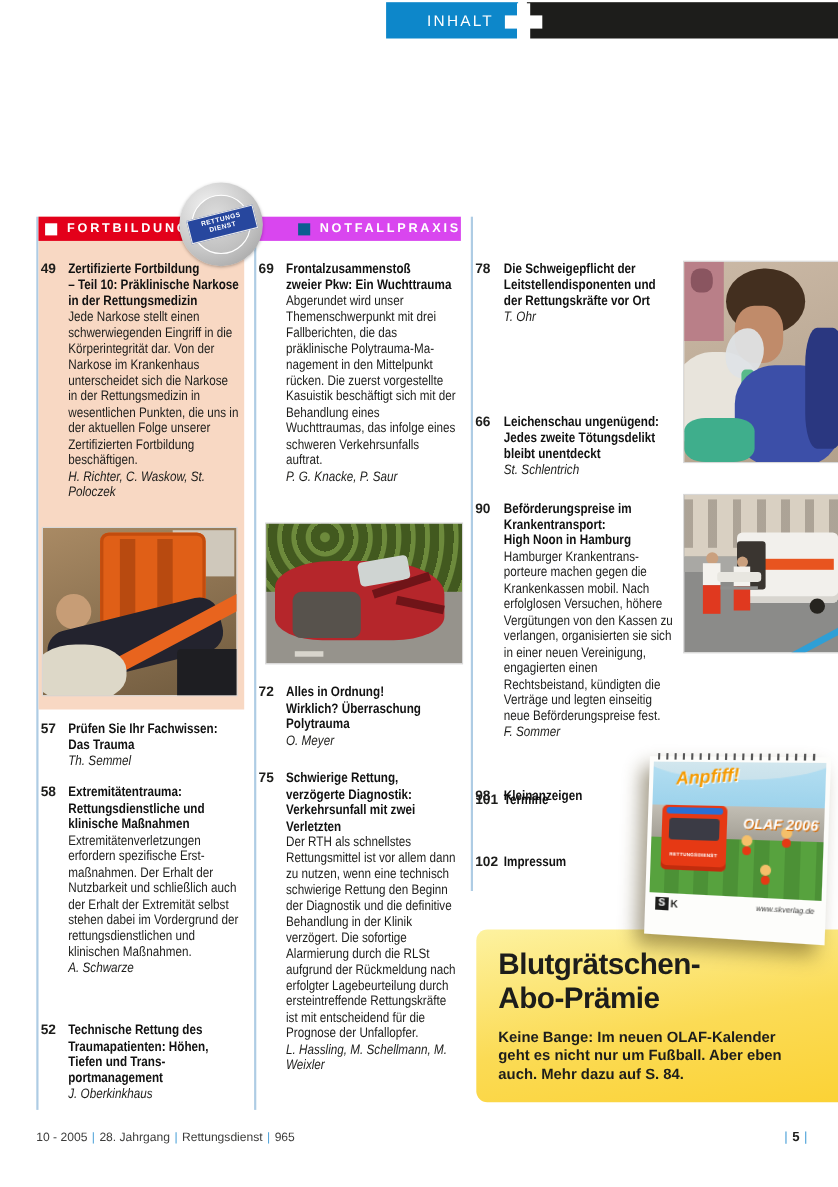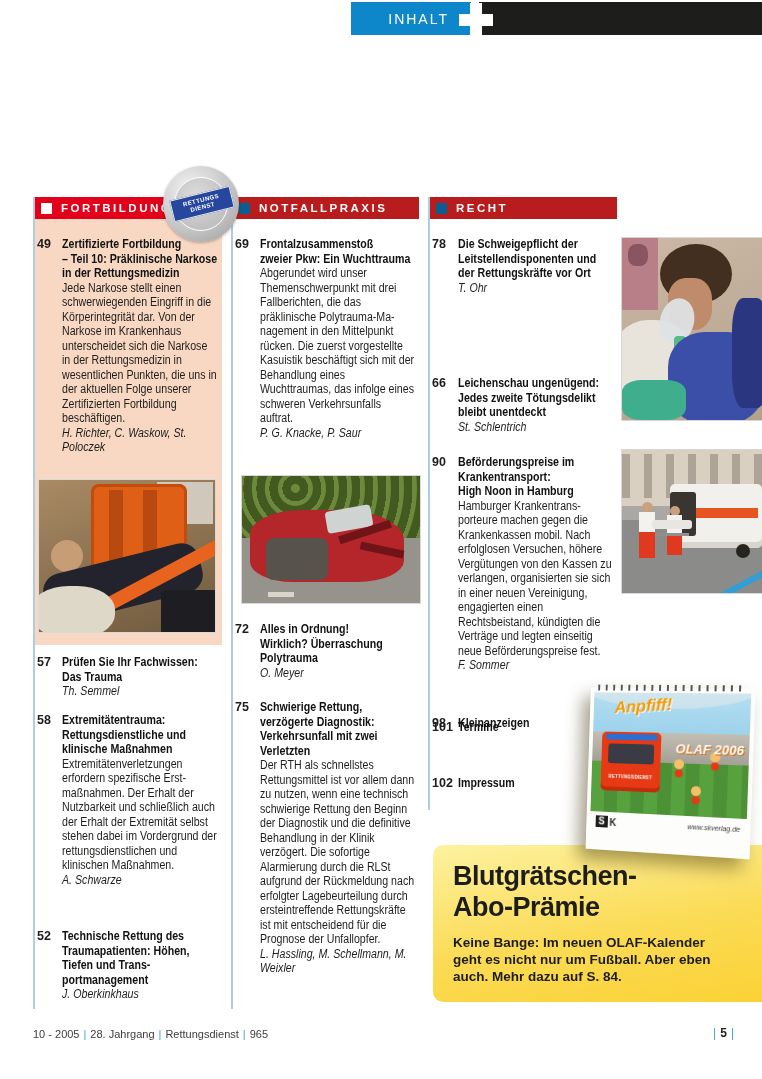--- a/index.html
+++ b/index.html
@@ -11,21 +11,21 @@
   .bar-blue .lbl{color:#fff;font-size:14px;letter-spacing:2px;}
   .bar-black{position:absolute;left:479px;top:2px;width:283px;height:33px;background:#1d1d1b;}
   .cross{position:absolute;left:459px;top:3px;width:34px;height:34px;z-index:3;}
   .cross .v{position:absolute;left:11px;top:0;width:12px;height:34px;background:#fff;}
   .cross .h{position:absolute;left:0;top:11px;width:34px;height:12px;background:#fff;}
   
   .vrule{position:absolute;width:2px;background:#aecce4;}
   .pinkbox{position:absolute;left:35px;top:197px;width:187px;height:448px;background:#f8d8c3;}
   .sec-head{position:absolute;height:22px;display:flex;align-items:center;z-index:2;}
   .sec-head.red{background:#e3001a;}
-  .sec-head.blue{background:#b91c1c;}
+  .sec-head.blue{background:#d946ef;justify-content:flex-end;}
   .sec-head .sq{width:11px;height:11px;margin-left:6px;flex:0 0 auto;}
   .sec-head.red .sq{background:#fff;}
   .sec-head.blue .sq{background:#0a5d90;}
   .sec-head .sec-label{color:#fff;font-weight:bold;font-size:11.5px;letter-spacing:2.5px;margin-left:9px;white-space:nowrap;}
   
   .article{position:absolute;z-index:2;font-size:12.5px;line-height:14.5px;}
   .article .num{position:absolute;left:0;top:0;font-weight:bold;}
   .article .content{margin-left:25px;width:184px;transform:scaleX(0.85);transform-origin:0 0;}
   .article.c3 .content{margin-left:26px;}
   .article .title{font-weight:bold;white-space:pre-line;color:#111;}
@@ -100,24 +100,20 @@
   <div class="pinkbox"></div>
 
   <div class="sec-head red" style="left:35px;top:197px;width:187px">
     <span class="sq"></span>
     <span class="sec-label">FORTBILDUNG</span>
   </div>
   <div class="sec-head blue" style="left:233px;top:197px;width:186px">
     <span class="sq"></span>
     <span class="sec-label">NOTFALLPRAXIS</span>
   </div>
-  <div class="sec-head blue" style="left:430px;top:197px;width:187px">
-    <span class="sq"></span>
-    <span class="sec-label">RECHT</span>
-  </div>
 
   <div class="seal">
     <div class="inner"></div>
     <div class="banner">
       <span>RETTUNGS</span>
       <span>DIENST</span>
     </div>
   </div>
 
   <div class="article" style="left:37px;top:237px">

